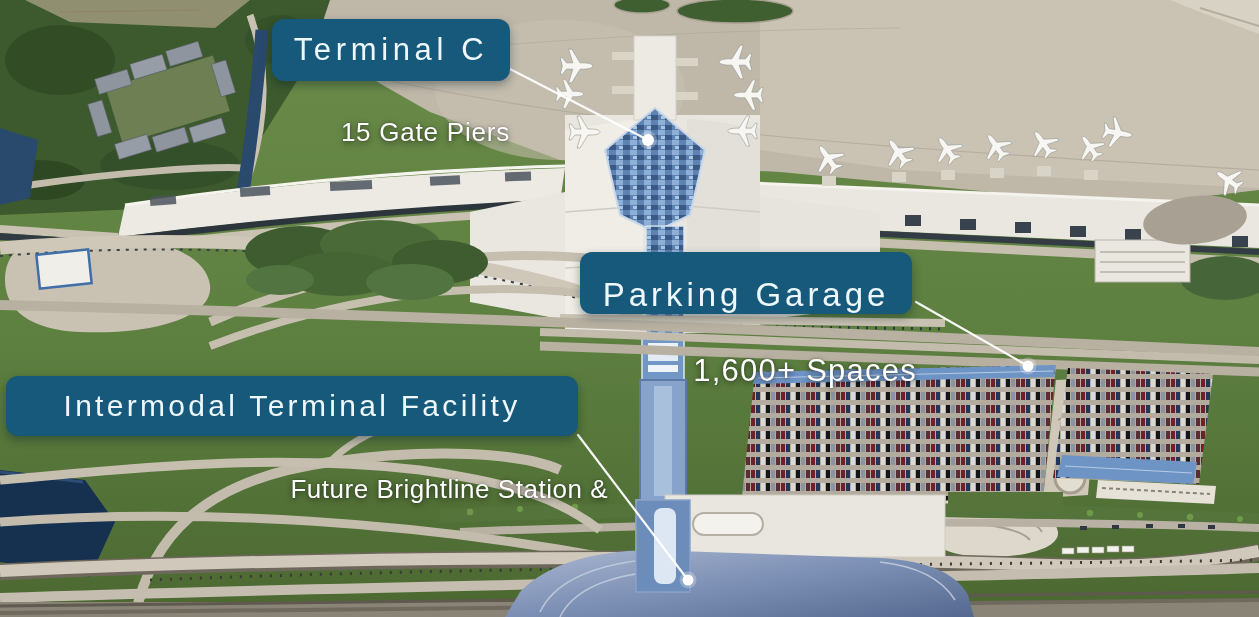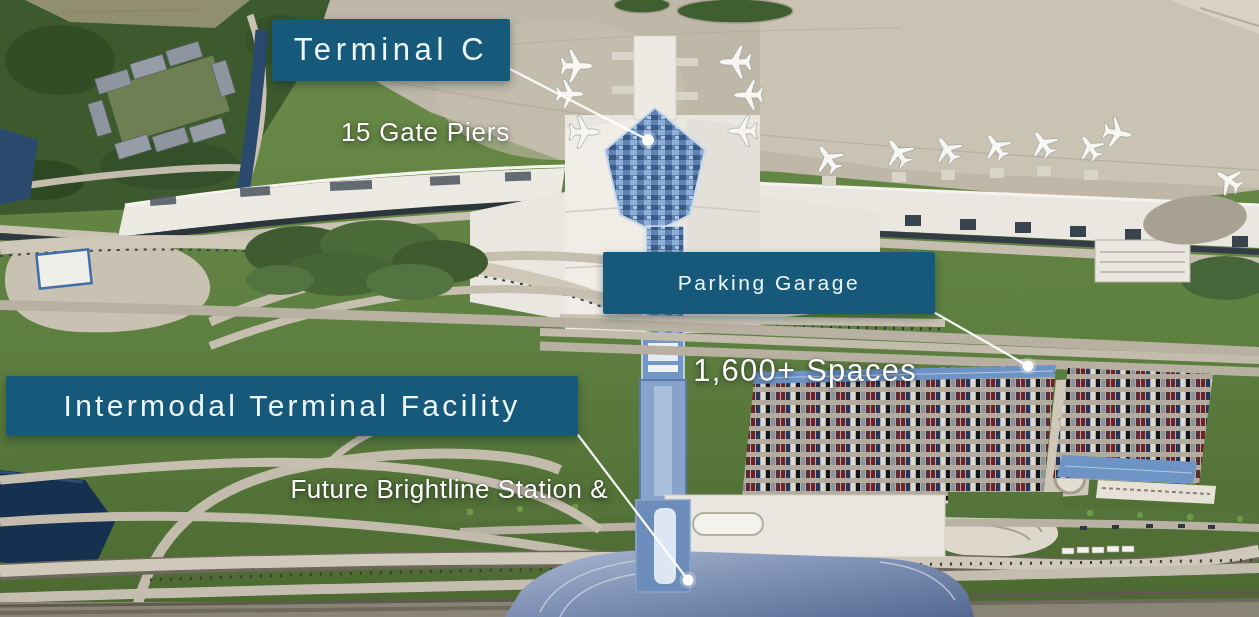--- a/index.html
+++ b/index.html
@@ -5,25 +5,25 @@
   html,body{margin:0;padding:0;background:#222;}
   .stage{
     position:relative;width:1259px;height:617px;overflow:hidden;
     font-family:"Liberation Sans",sans-serif;background:#5d7f40;
   }
   .stage svg.scene,.stage svg.lines{position:absolute;left:0;top:0;}
   svg.lines{pointer-events:none;}
   .label-box{
     position:absolute;background:#16597b;color:#eef8fc;
     display:flex;align-items:center;justify-content:center;
-    box-shadow:0 4px 10px rgba(8,28,40,.38);border-radius:2px;
+    box-shadow:0 4px 10px rgba(8,28,40,.38);border-radius:12px;
     white-space:nowrap;
   }
   #box-terminal-c{left:272px;top:19px;width:238px;height:62px;font-size:31px;letter-spacing:.15em;}
-  #box-parking-garage{left:603px;top:252px;width:332px;height:62px;font-size:21px;letter-spacing:.12em;}
+  #box-parking-garage{left:580px;top:252px;width:332px;height:62px;font-size:33px;letter-spacing:.12em;align-items:flex-end;}
   #box-itf{left:6px;top:376px;width:572px;height:60px;font-size:30px;letter-spacing:.11em;}
   .sub{
     position:absolute;color:#ffffff;
     text-shadow:0 2px 6px rgba(0,0,0,.55),0 0 2px rgba(0,0,0,.35);
     white-space:nowrap;
     margin-top:32px;
   }
   #sub-terminal-c{left:300px;top:85px;width:210px;text-align:right;font-size:26px;letter-spacing:.03em;}
   #sub-parking-garage{left:660px;top:321px;width:257px;text-align:right;font-size:31px;letter-spacing:.04em;}
   #sub-itf{left:250px;top:443px;width:358px;text-align:right;font-size:26px;line-height:1.12;letter-spacing:.02em;white-space:normal;}

